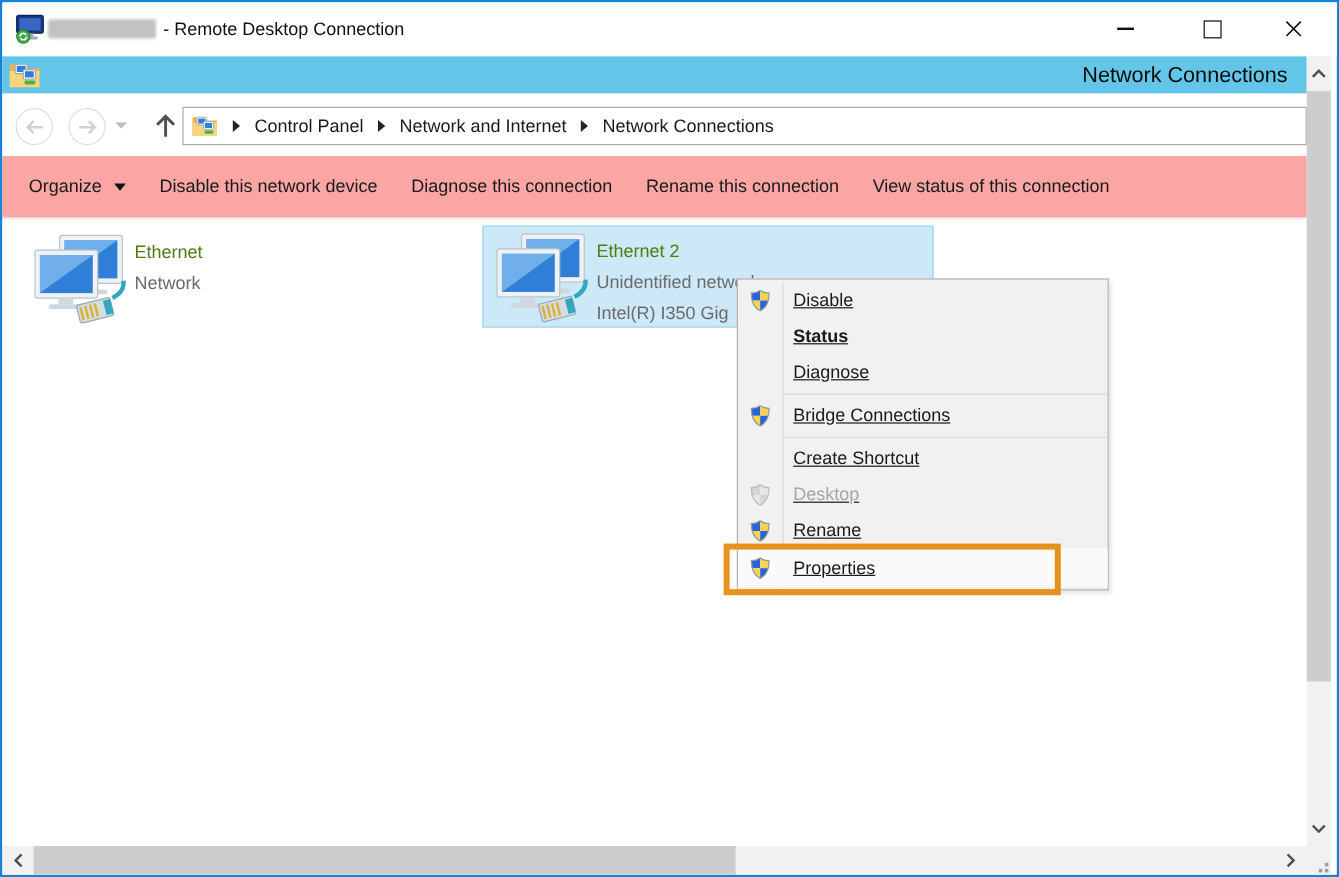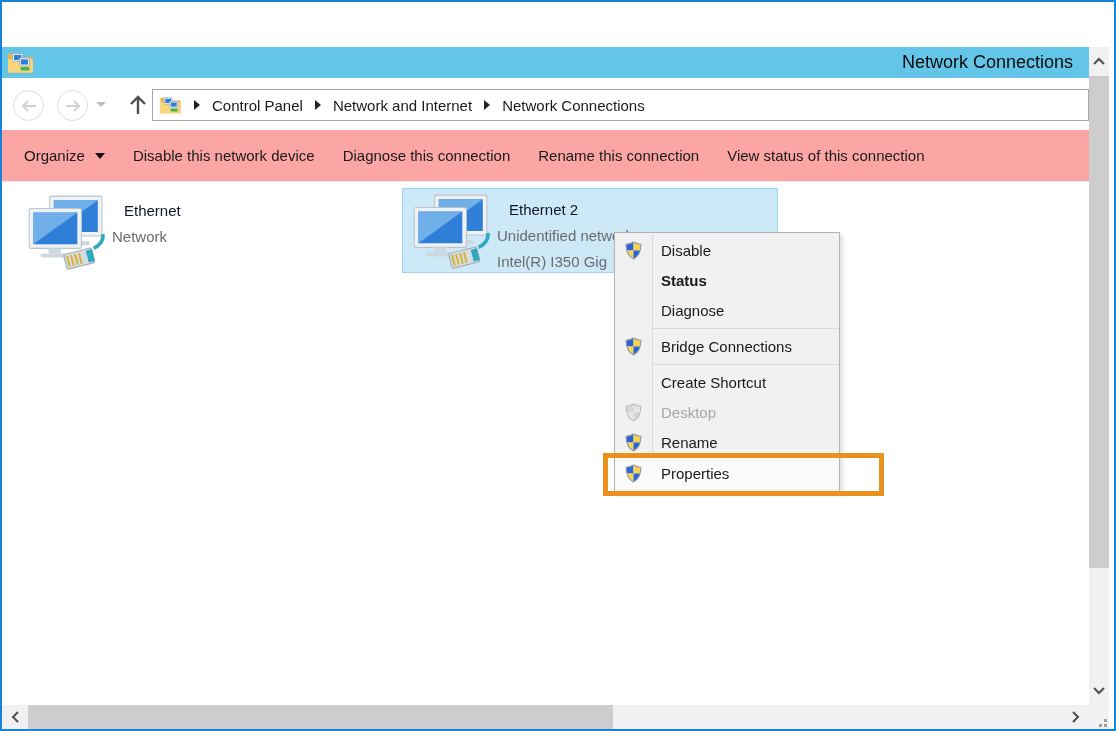--- a/index.html
+++ b/index.html
@@ -45,25 +45,25 @@
   .cmd-action{margin-left:28px;white-space:nowrap;}
   .cmd-action:first-of-type{margin-left:36px;}
 
   
   .content{position:absolute;left:0;top:181px;width:1087px;height:522px;background:#fff;}
   .tile{position:absolute;display:flex;}
   .tile-eth1{left:16px;top:7px;width:376px;height:85px;}
   .tile-eth2{left:400px;top:5px;width:376px;height:85px;background:var(--selection-fill);border:1px solid var(--selection-border);z-index:1;}
   .tile-icon{margin:4px 6px 0 4px;}
   .tile-text{padding-top:8px;font-size:15px;line-height:26px;}
-  .tile-name{color:#0f172a;margin-left:12px;}
+  .tile-name{color:#4d7c0f;}
   .tile-sub{color:#6b6b6b;white-space:nowrap;}
 
   
-  .context-menu{position:absolute;left:612px;top:49px;width:226px;background:var(--menu-bg);border:1px solid #b3b3b3;padding:2px 0;z-index:2;box-shadow:3px 3px 4px rgba(0,0,0,.12);}
+  .context-menu{position:absolute;left:612px;top:49px;width:310px;background:var(--menu-bg);border:1px solid #b3b3b3;padding:2px 0;z-index:2;box-shadow:3px 3px 4px rgba(0,0,0,.12);text-decoration:underline;}
   .gutter-line{position:absolute;left:37px;top:2px;bottom:2px;width:1px;background:#dadada;}
   .menu-item{position:relative;height:30px;display:flex;align-items:center;font-size:15px;cursor:pointer;}
   .menu-icon{width:37px;display:flex;align-items:center;justify-content:center;flex:0 0 37px;}
   .menu-label{margin-left:9px;white-space:nowrap;}
   .menu-item.bold .menu-label{font-weight:bold;}
   .menu-item.disabled .menu-label{color:#a6a6a6;}
   .menu-sep{height:1px;background:#dadada;margin:3px 0 2px 38px;}
   .menu-item.props{height:32px;background:#fafafa;}
 
   
@@ -137,20 +137,43 @@
       <rect x="6.2" y="5.2" width="6.6" height="4.6" fill="#2f7fd8"></rect>
       <rect x="11" y="8" width="9" height="7" rx="1" fill="#fff" stroke="#9aa7b0" stroke-width="0.8"></rect>
       <rect x="12.2" y="9.2" width="6.6" height="4.6" fill="#2f7fd8"></rect>
       <rect x="12" y="16" width="8" height="3" rx="1" fill="#49b04d"></rect>
     </g>
   </defs>
 </svg>
 
 <div class="window">
 
+  <div class="titlebar">
+    <svg class="rdp-icon" width="26" height="26" viewBox="0 0 28 28">
+      <rect x="2" y="2" width="24" height="16" rx="2" fill="#16387f" stroke="#0e2558"></rect>
+      <rect x="4.5" y="4.5" width="19" height="11" fill="#3a65c6"></rect>
+      <rect x="11" y="18" width="6" height="3" fill="#9aa7b0"></rect>
+      <rect x="7" y="21" width="14" height="2.5" rx="1" fill="#9aa7b0"></rect>
+      <circle cx="8" cy="21" r="6" fill="#3fae49" stroke="#2c8736"></circle>
+      <path d="M5 21 a3 3 0 0 1 5.5 -1.5 M11 21 a3 3 0 0 1 -5.5 1.5" stroke="#fff" stroke-width="1.4" fill="none"></path>
+    </svg>
+    <div class="redacted"></div>
+    <div class="win-title">- Remote Desktop Connection</div>
+    <div class="win-btn btn-min">
+        <div class="glyph-min"></div>
+      </div>
+    <div class="win-btn btn-max">
+        <div class="glyph-max"></div>
+      </div>
+    <div class="win-btn btn-close">
+      <svg width="16" height="16" viewBox="0 0 16 16">
+          <path d="M2 2 L14 14 M14 2 L2 14" stroke="#111" stroke-width="1.4"></path>
+        </svg>
+    </div>
+  </div>
 
   <div class="cyanbar">
     <svg class="cyan-folder" width="27" height="27" viewBox="0 0 24 24">
         <use href="#netFolderIcon"></use>
       </svg>
     <div class="cyan-title">Network Connections</div>
   </div>
 
   <div class="navbar">
     <div class="circle-btn back-btn">

